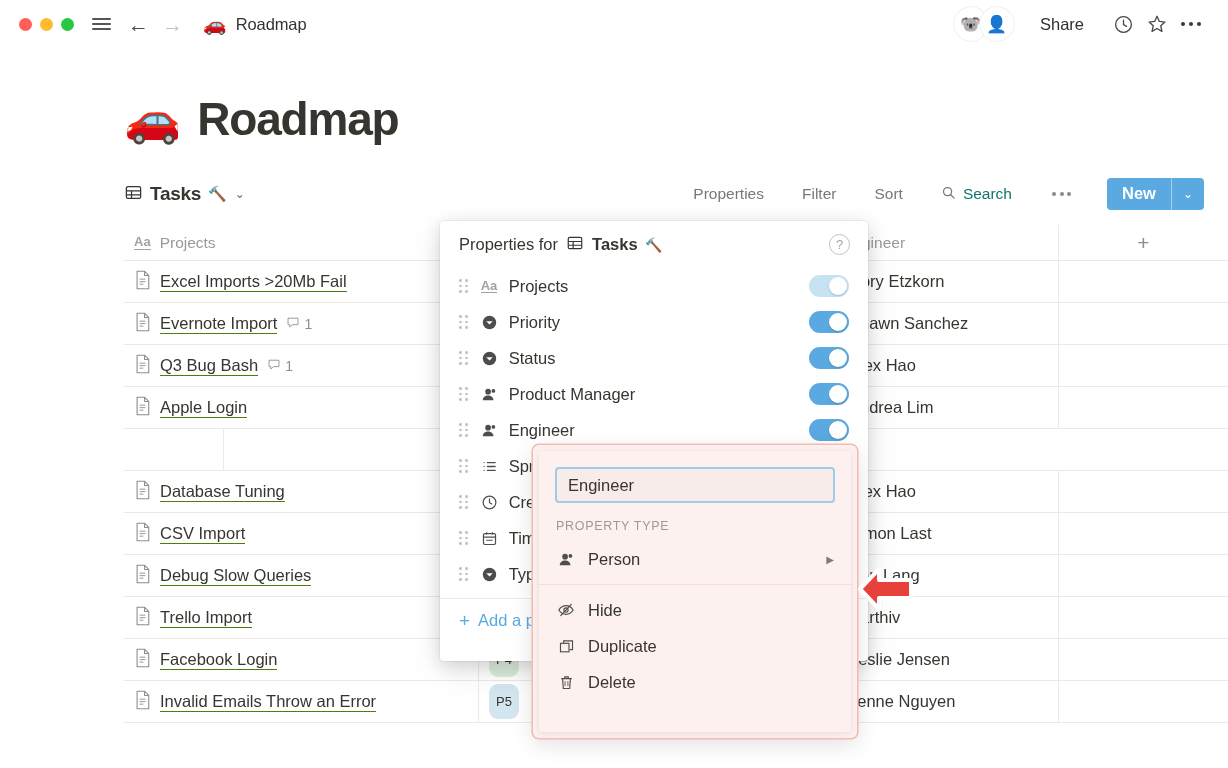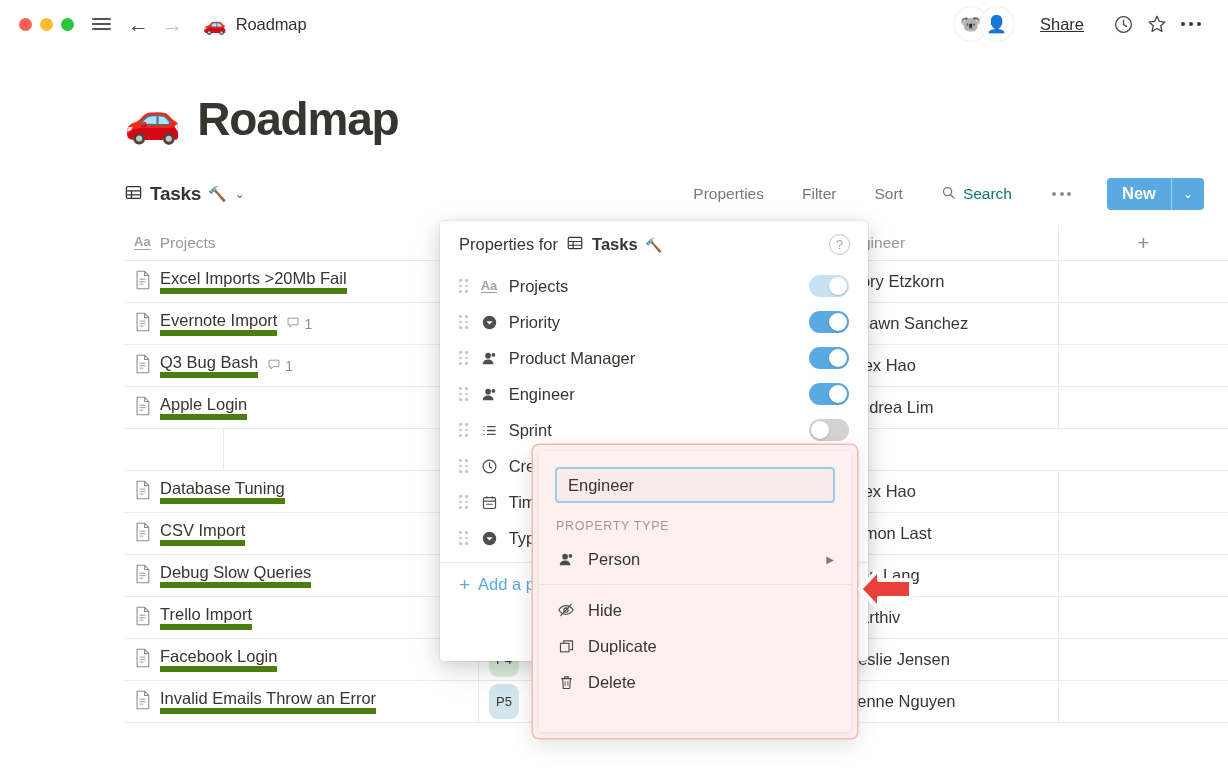--- a/index.html
+++ b/index.html
@@ -46,21 +46,21 @@
   .av {
     position: absolute; top: 0; width: 34px; height: 34px;
     border-radius: 50%; background: #fff;
     border: 2px solid #fff;
     box-shadow: 0 0 0 0.5px #e3e3e3;
     display: flex; align-items: center; justify-content: center;
     font-size: 17px; overflow: hidden;
   }
   .av.a1 { left: 0; z-index: 1; }
   .av.a2 { left: 26px; z-index: 2; }
-  .share-btn { font-size: 16.5px; color: #2f2f2f; padding: 4px 10px; cursor: pointer; margin-right: 12px; text-decoration: underline; }
+  .share-btn { font-size: 16.5px; color: #2f2f2f; padding: 4px 10px; cursor: pointer; margin-right: 12px; }
   .ticon { width: 34px; height: 34px; display: flex; align-items: center; justify-content: center; cursor: pointer; color: #4a4a4a; }
   .ticon svg { display: block; }
   .dots3 { display: flex; gap: 3.5px; align-items: center; }
   .dots3 i { width: 4.2px; height: 4.2px; background: #3a3a3a; border-radius: 50%; display: block; }
 
   
   .page-head {
     position: absolute; left: 124px; top: 92px;
     display: flex; align-items: center; gap: 16px;
   }
@@ -103,21 +103,21 @@
   .c-add  { width: 169px; border-right: none; justify-content: center; }
 
   .hd-label { font-size: 15.5px; color: #9b9a97; }
   .hd-ico { color: #b0afac; display: flex; align-items: center; }
   .aa-ico { font-size: 13px; font-weight: bold; color: #a3a2a0; border-bottom: 1.5px solid #a3a2a0; line-height: 1.05; }
   .plus-ico { font-size: 21px; color: #8d8d8d; line-height: 1; }
 
   .doc-ico { flex: 0 0 auto; }
   .rowtext {
     font-size: 16.5px; color: #37352f;
-    border-bottom: 6px solid #4d7c0f;
+    border-bottom: 1px solid #4d7c0f;
     white-space: nowrap;
   }
   .cmt { display: flex; align-items: center; gap: 4px; color: #8d8d8d; font-size: 14px; }
 
   .tag { font-size: 13px; padding: 10px 7px; border-radius: 9px; color: #37352f; }
   .tag.green { background: #dbeddb; }
   .tag.blue  { background: #d3e5ef; }
 
   .pavatar { width: 21px; height: 21px; flex: 0 0 auto; }
   .pname { font-size: 16.5px; color: #37352f; white-space: nowrap; }
@@ -662,20 +662,40 @@
         <div class="prow">
           <span class="grip">
             <i></i>
             <i></i>
             <i></i>
             <i></i>
             <i></i>
             <i></i>
           </span>
           <span class="ptype">
+            <svg width="17" height="17" viewBox="0 0 24 24">
+              <circle cx="12" cy="12" r="9.5" fill="#4d4d4d"></circle>
+              <path d="M7.5 10.3l4.5 4.5 4.5-4.5z" fill="#fff"></path>
+            </svg>
+          </span>
+          <span class="plabel">Status</span>
+          <span class="toggle on">
+            <span class="knob"></span>
+          </span>
+        </div>
+        <div class="prow">
+          <span class="grip">
+            <i></i>
+            <i></i>
+            <i></i>
+            <i></i>
+            <i></i>
+            <i></i>
+          </span>
+          <span class="ptype">
             <svg width="17" height="17" viewBox="0 0 24 24" fill="#4d4d4d">
               <circle cx="10" cy="8" r="4"></circle>
               <path d="M2.5 20c0-4 3.4-6.5 7.5-6.5s7.5 2.5 7.5 6.5z"></path>
               <circle cx="17.5" cy="7" r="2.6"></circle>
             </svg>
           </span>
           <span class="plabel">Product Manager</span>
           <span class="toggle on">
             <span class="knob"></span>
           </span>

